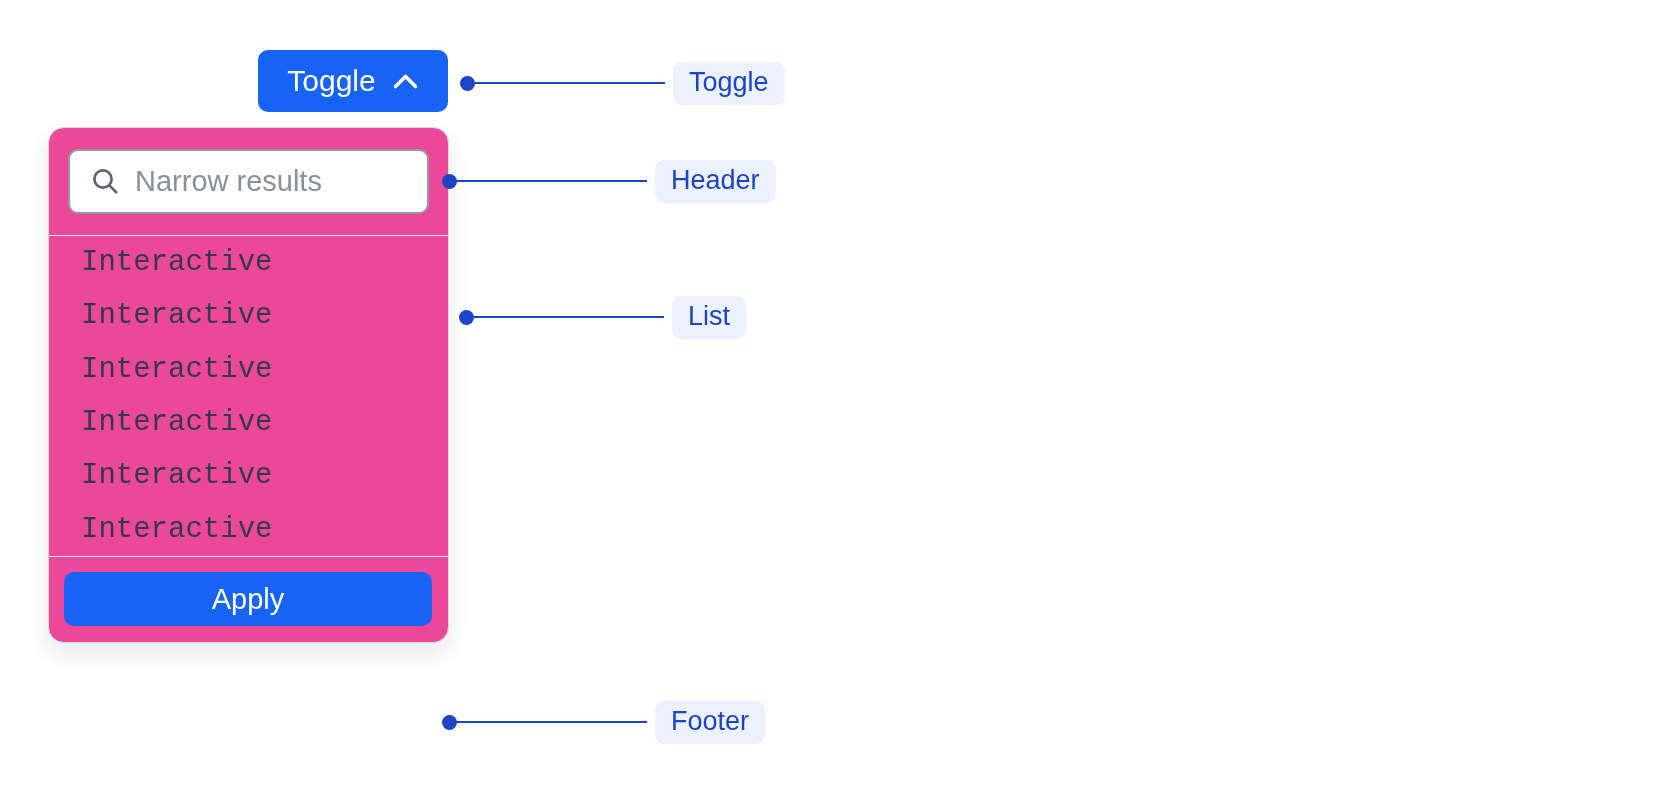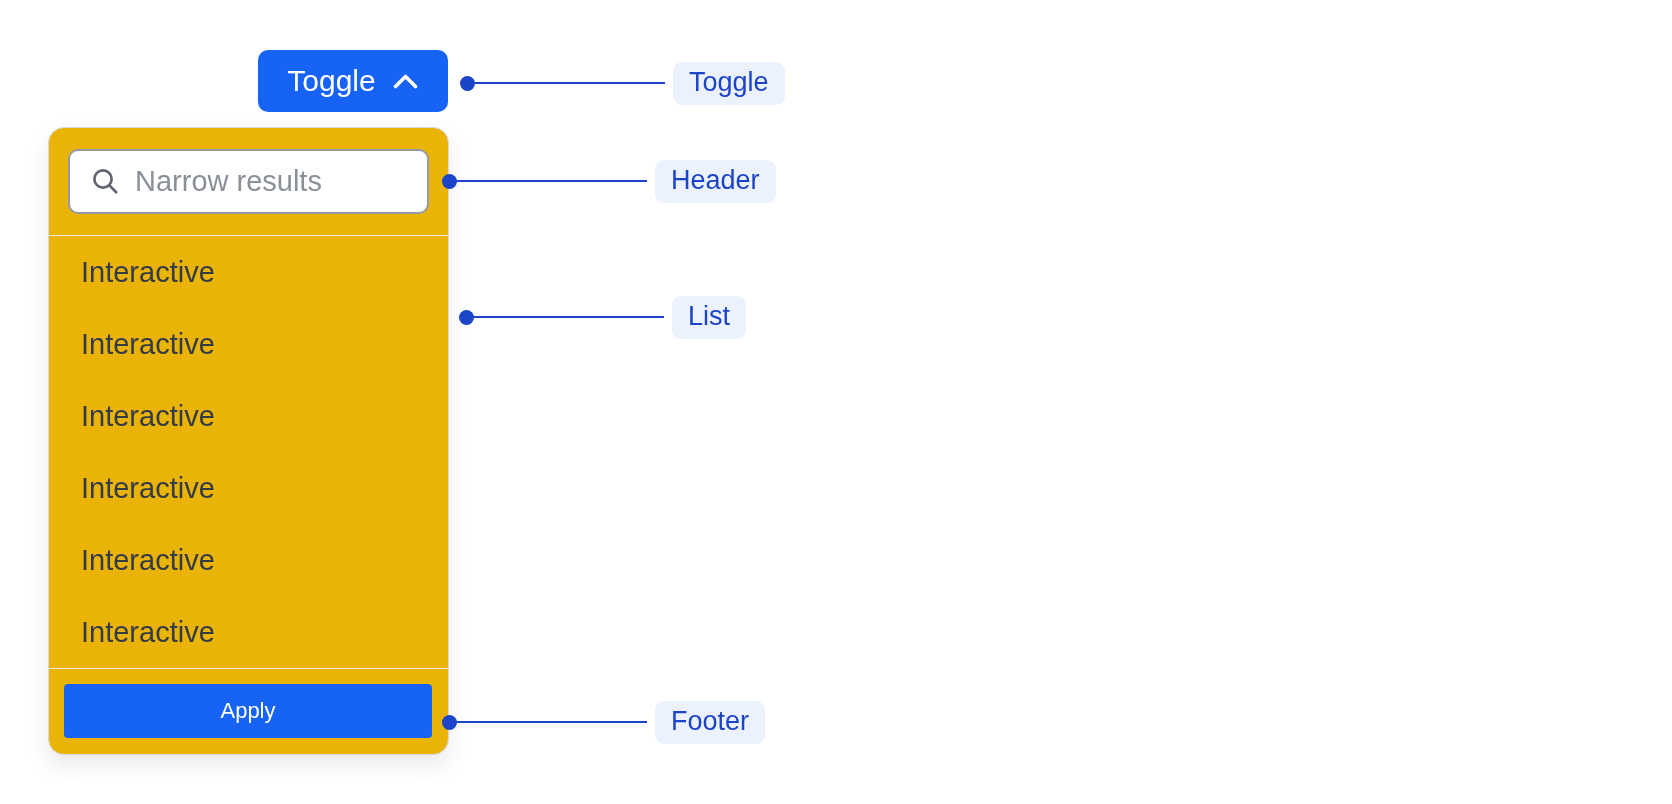--- a/index.html
+++ b/index.html
@@ -37,22 +37,22 @@
     align-items: center;
     justify-content: center;
     gap: 16px;
     cursor: pointer;
   }
 
   
   .panel {
     position: absolute;
     left: 48px; top: 127px;
-    width: 401px; height: 628px;
-    background: #eab308;
+    width: 401px; height: 516px;
+    background: #ec4899;
     border: 1.5px solid #d9dade;
     border-radius: 16px;
     box-shadow: 0 10px 22px rgba(31, 37, 55, 0.10);
     display: flex;
     flex-direction: column;
   }
   .panel-header {
     padding: 21px 19px 21px 19px;
     border-bottom: 1px solid #e9eaee;
   }
@@ -84,35 +84,36 @@
     flex-direction: column;
   }
   .list-item {
     flex: 1;
     display: flex;
     align-items: center;
     padding-left: 32px;
     font-size: 29px;
     color: var(--listText);
     cursor: pointer;
+    font-family: Liberation Mono, monospace;
   }
 
   .panel-footer {
     border-top: 1px solid #e9eaee;
     padding: 15px 16px 16px 15px;
   }
   .apply-btn {
     width: 100%;
     height: 54px;
     background: var(--primary);
     border: none;
-    border-radius: 4px;
+    border-radius: 10px;
     color: #ffffff;
     font-family: "Liberation Sans", sans-serif;
-    font-size: 22px;
+    font-size: 29px;
     font-weight: 500;
     cursor: pointer;
   }
 
   
   .anno {
     position: absolute;
     display: flex;
     align-items: center;
     height: 40px;

